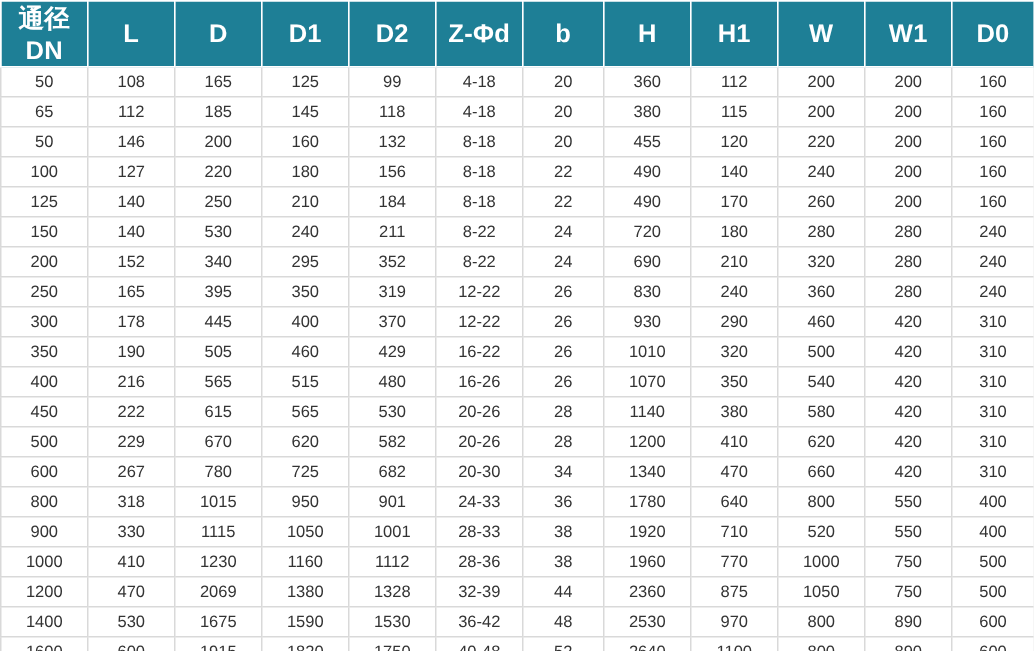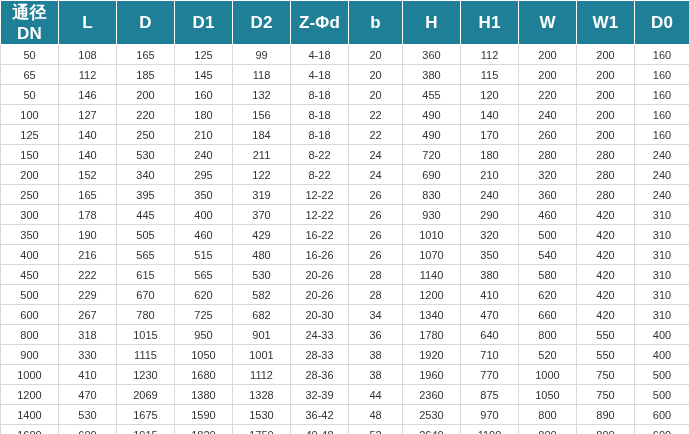--- a/index.html
+++ b/index.html
@@ -171,21 +171,21 @@
         <td>180</td>
         <td>280</td>
         <td>280</td>
         <td>240</td>
       </tr>
       <tr>
         <td>200</td>
         <td>152</td>
         <td>340</td>
         <td>295</td>
-        <td>122</td>
+        <td>352</td>
         <td>8-22</td>
         <td>24</td>
         <td>690</td>
         <td>210</td>
         <td>320</td>
         <td>280</td>
         <td>240</td>
       </tr>
       <tr>
         <td>250</td>
@@ -310,21 +310,21 @@
         <td>1920</td>
         <td>710</td>
         <td>520</td>
         <td>550</td>
         <td>400</td>
       </tr>
       <tr>
         <td>1000</td>
         <td>410</td>
         <td>1230</td>
-        <td>1680</td>
+        <td>1160</td>
         <td>1112</td>
         <td>28-36</td>
         <td>38</td>
         <td>1960</td>
         <td>770</td>
         <td>1000</td>
         <td>750</td>
         <td>500</td>
       </tr>
       <tr>

